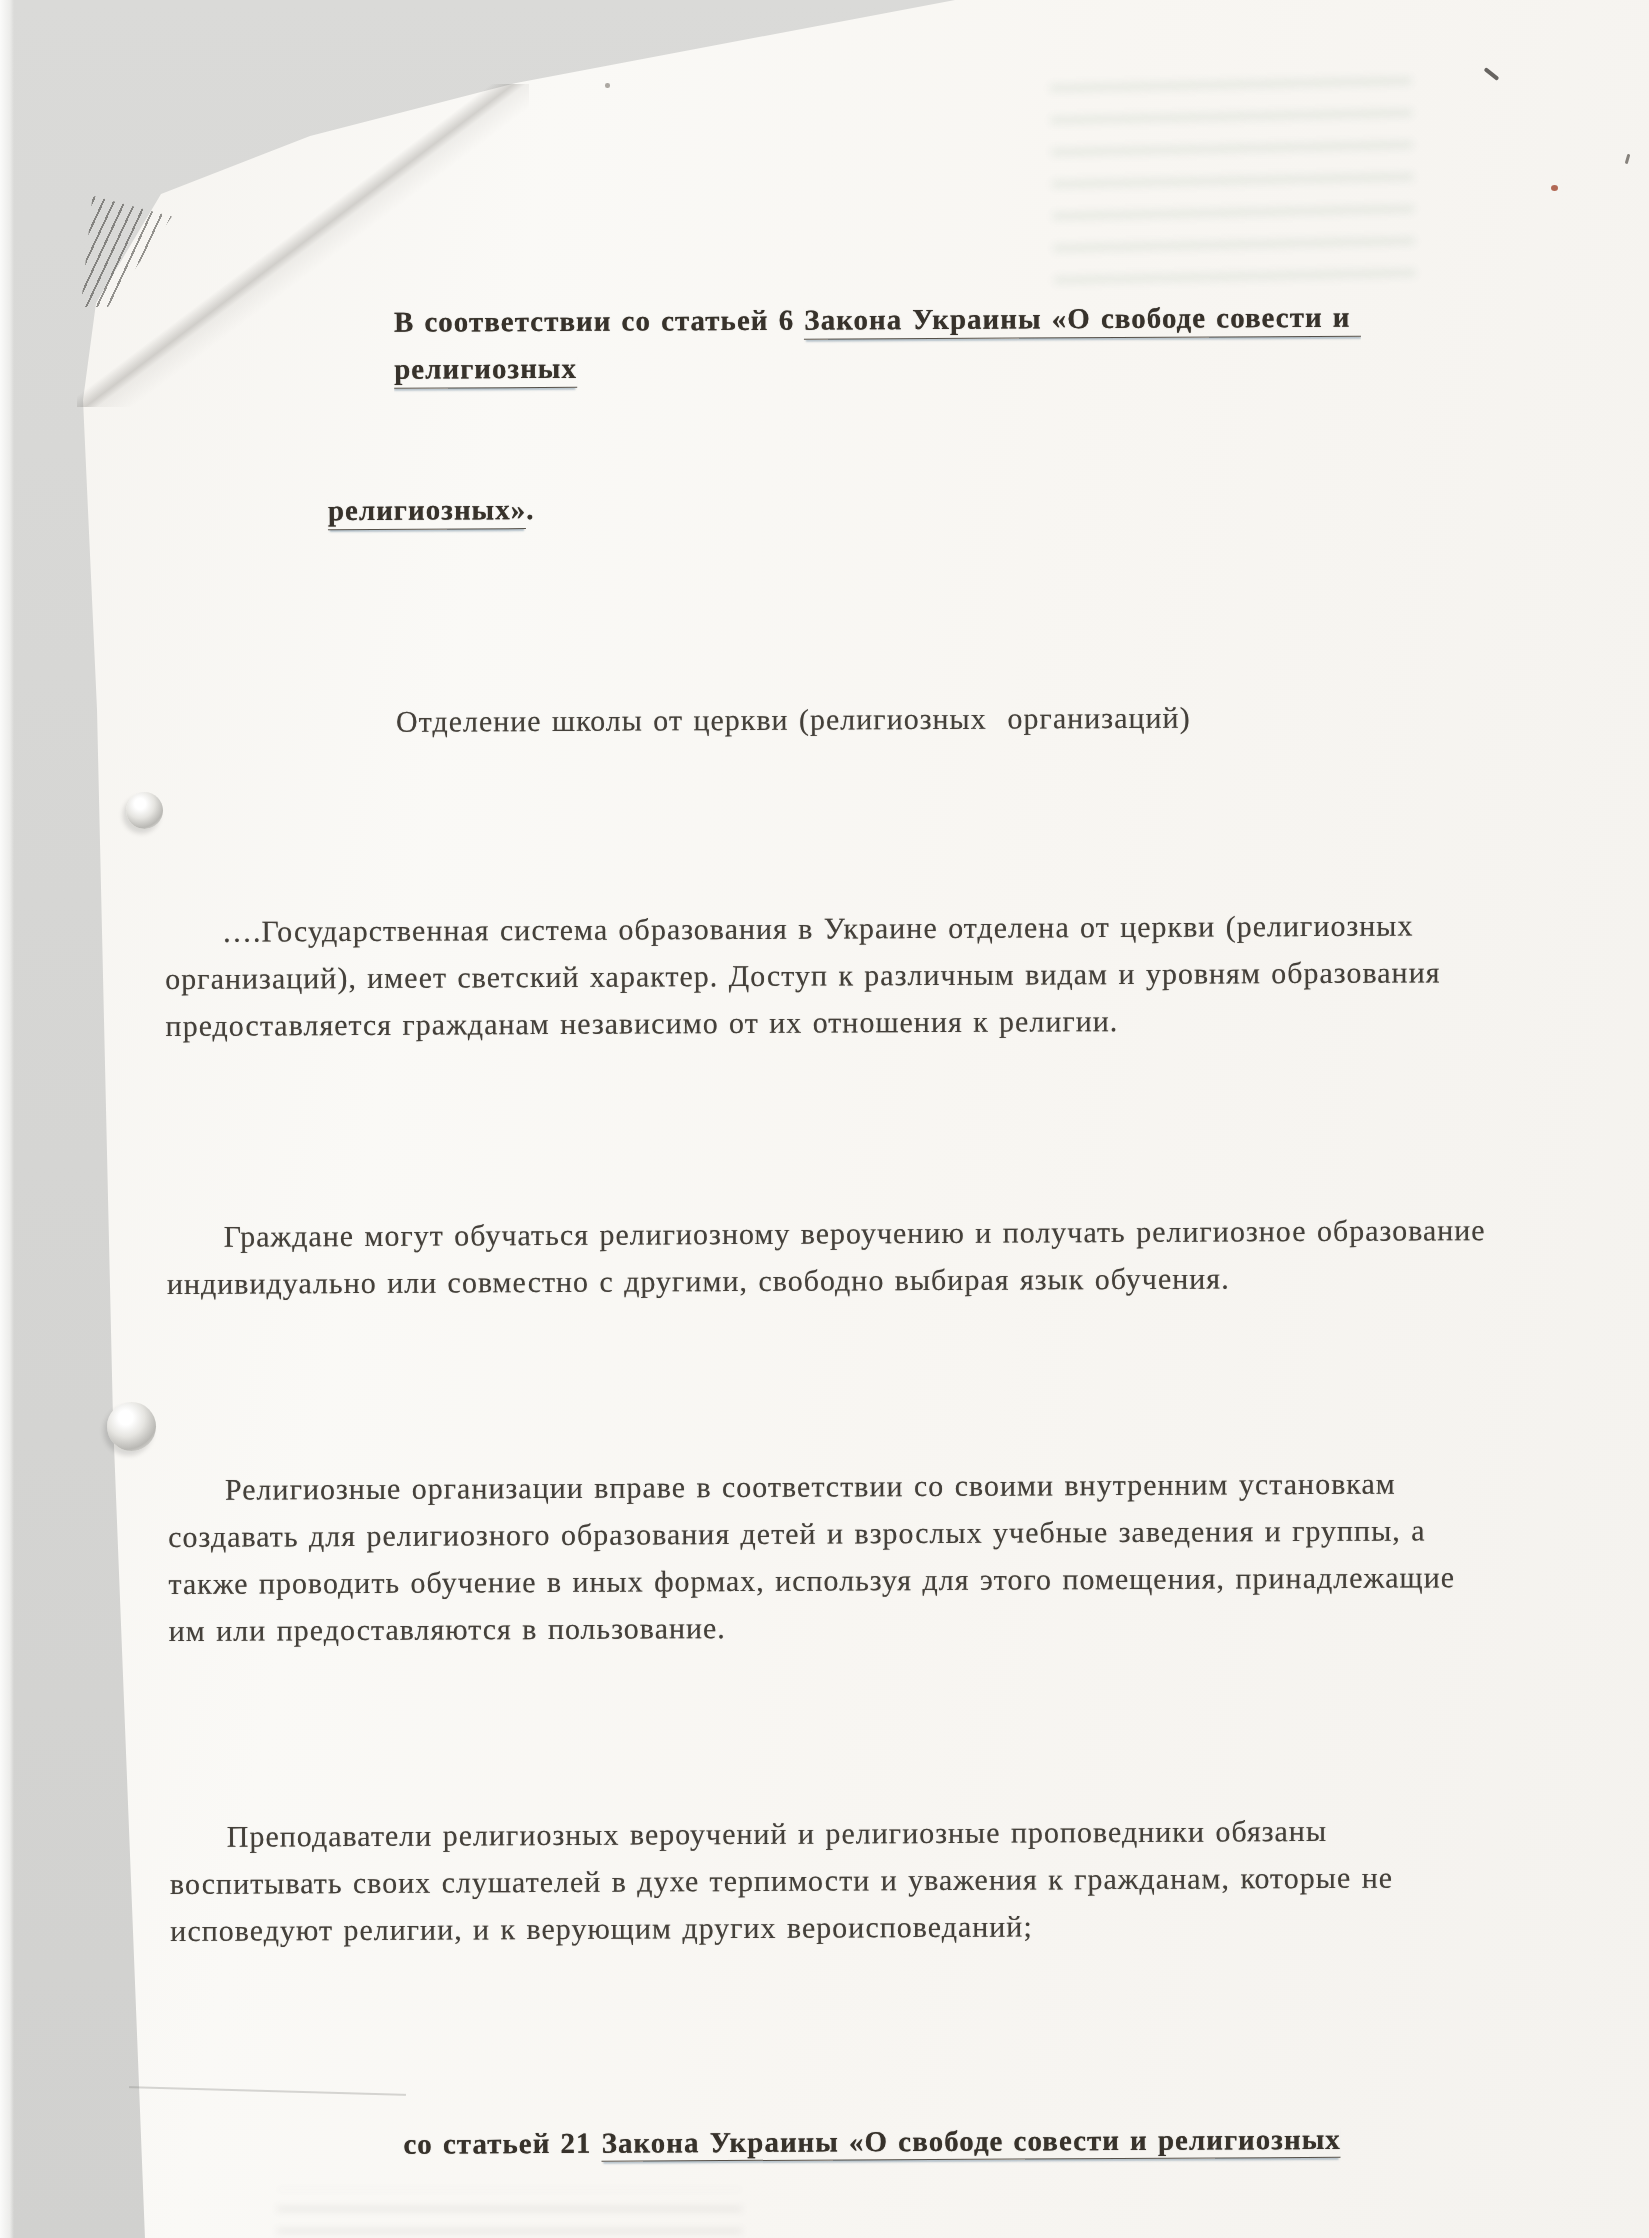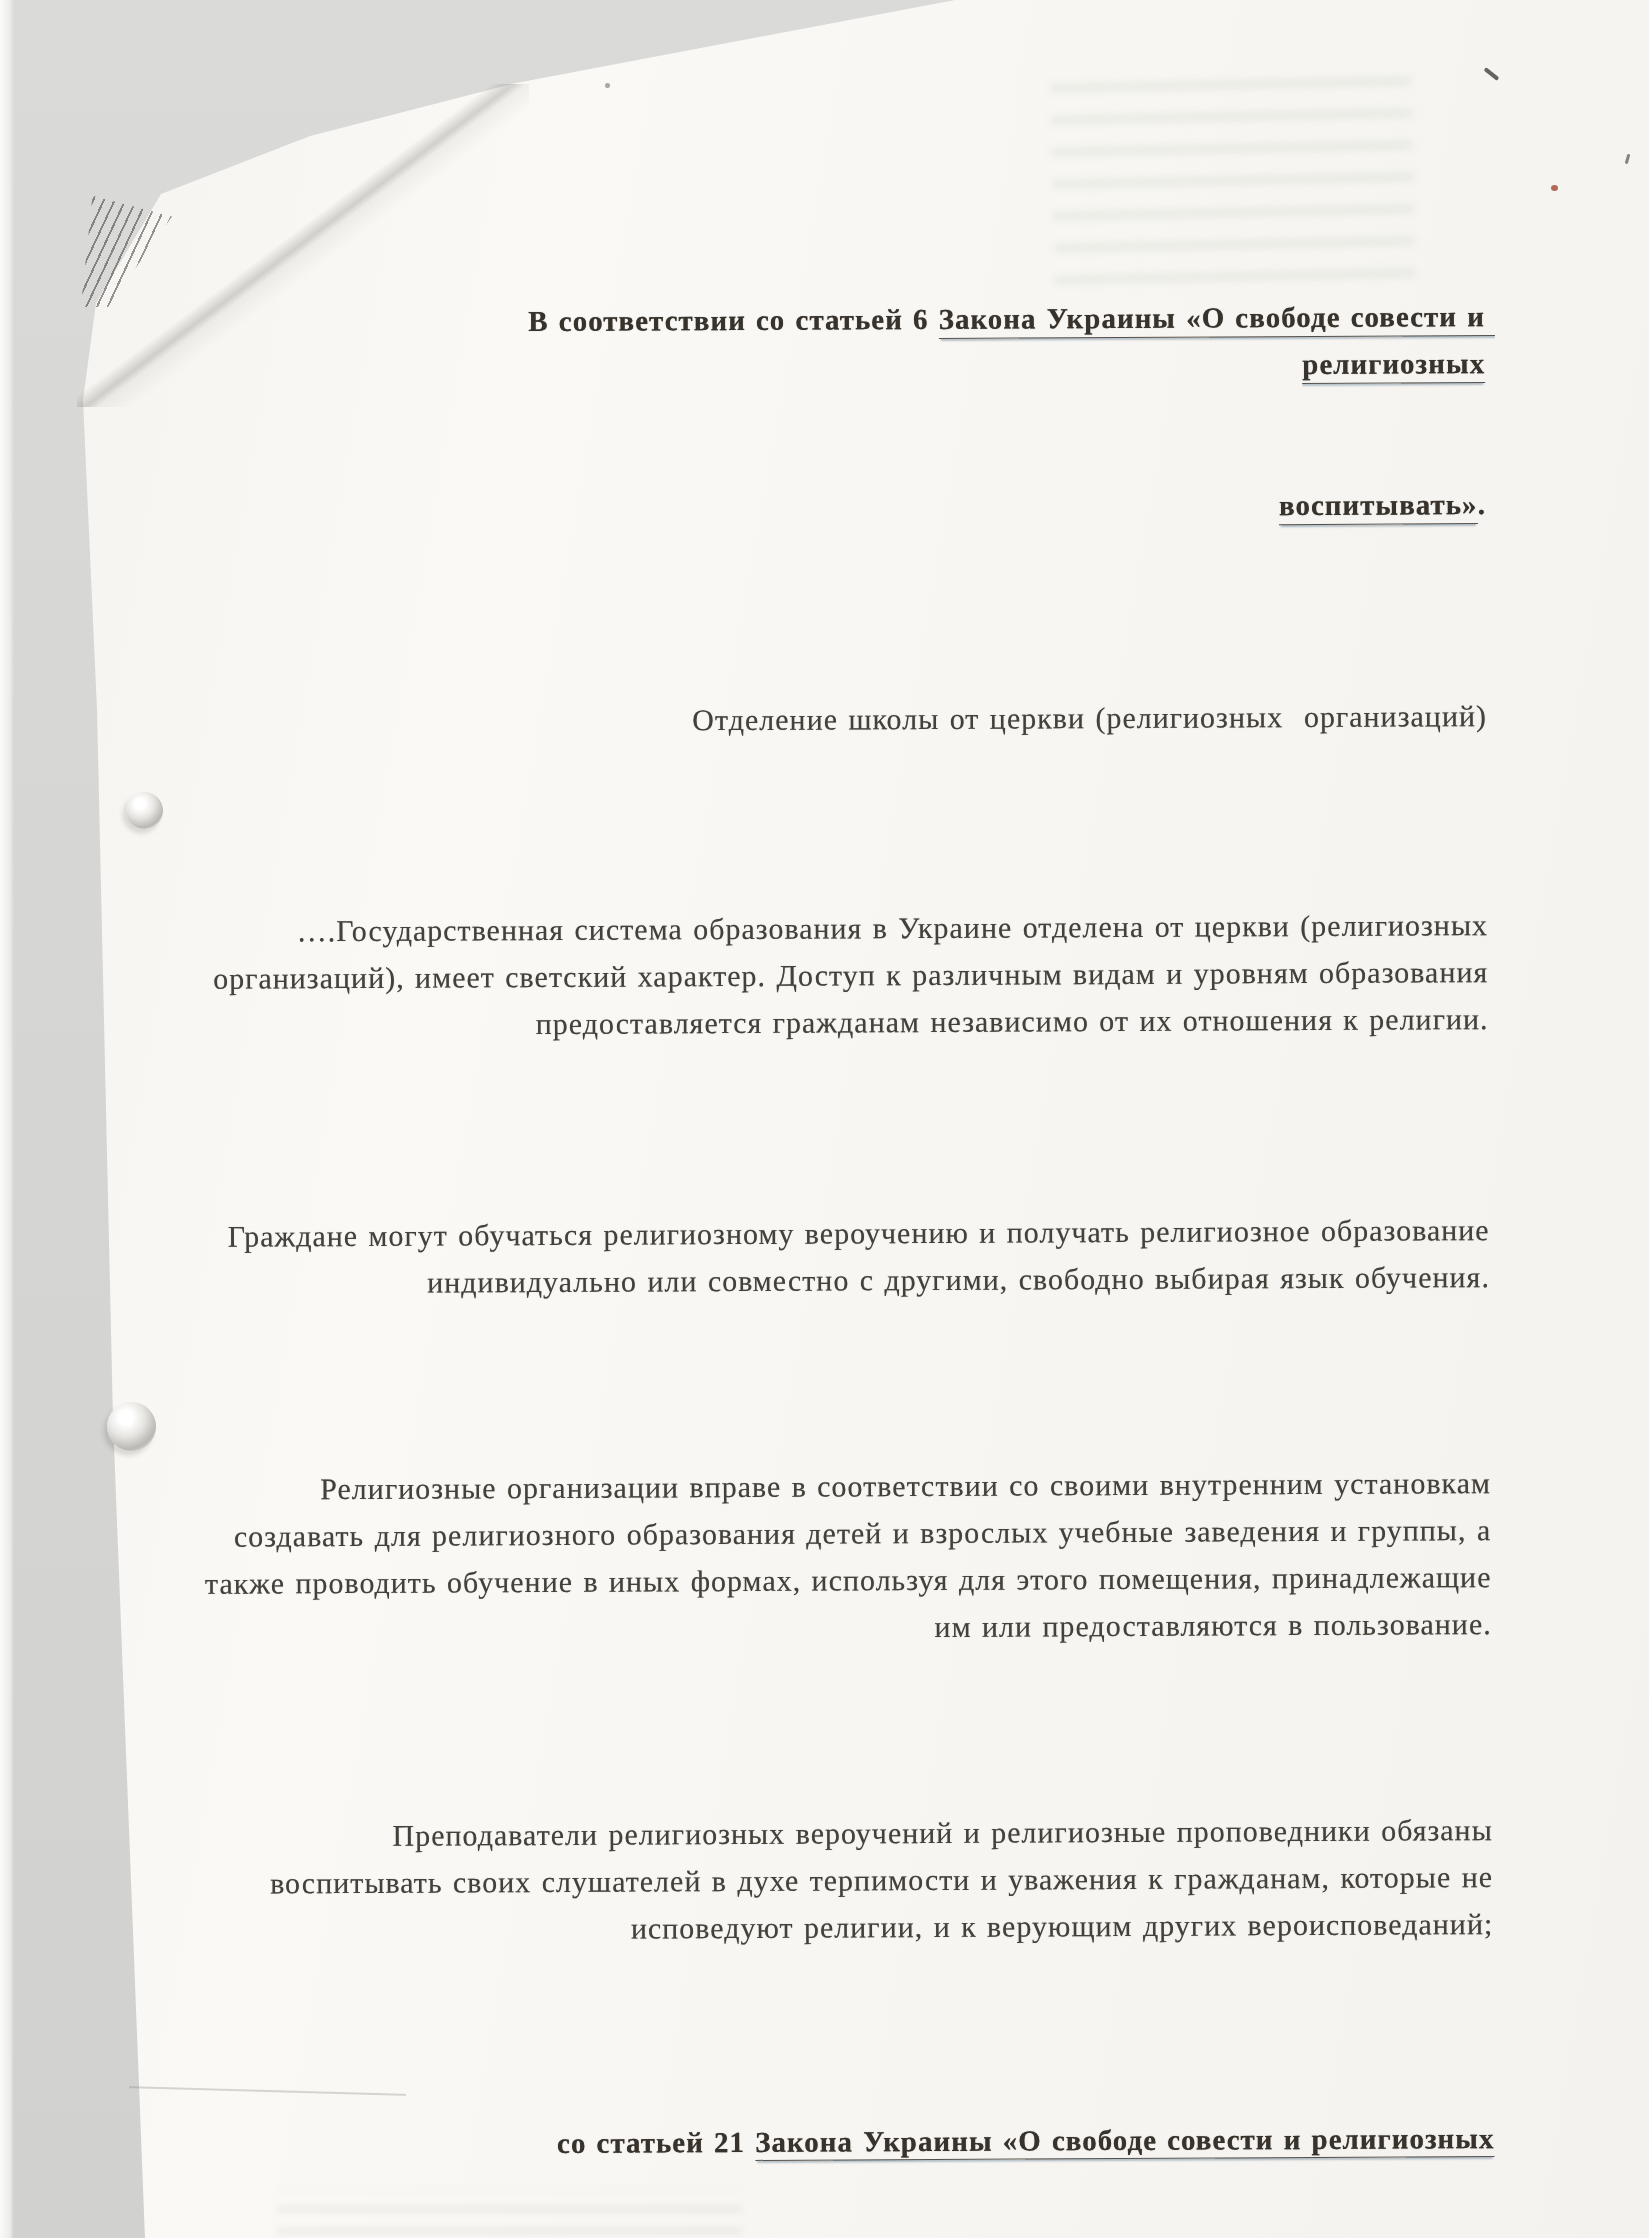--- a/index.html
+++ b/index.html
@@ -1,20 +1,19 @@
 <!DOCTYPE html>
 <html style="font-size:10.3px"><head>
 <meta charset="utf-8">
 <style>
   html,body{margin:0;padding:0;background:#c9c9c7;}
   #scan{
     position:relative; width:1649px; height:2239px; overflow:hidden;
     background:linear-gradient(180deg,#dadad8 0%,#d6d6d4 40%,#d1d1cf 100%);
     font-family:"Liberation Serif","DejaVu Serif",serif;
-    text-align:right;
   }
   .scan-left-edge{position:absolute;left:0;top:0;width:14px;height:100%;
     background:linear-gradient(90deg,#fbfbfa 0%,#ececea 70%,rgba(236,236,234,0) 100%);}
   .paper{
     position:absolute;left:0;top:0;width:1649px;height:2239px;
     background:linear-gradient(100deg,#f5f3ef 0%,#faf9f6 28%,#f8f6f2 55%,#f4f2ee 100%);
     clip-path:polygon(955px 0px,1649px 0px,1649px 2239px,145px 2239px,
       113px 1420px,97px 710px,83px 400px,96px 303px,
       161px 194px,310px 136px,516px 83px);
     filter:drop-shadow(-1.3px 1.9px 3.2px rgba(80,80,80,.45));
@@ -93,21 +92,21 @@
   <div class="hole hole2"></div>
 
   <div class="speck speck-dash"></div>
   <div class="speck speck-red"></div>
   <div class="speck speck-tick"></div>
   <div class="speck speck-dot"></div>
 
   <div class="content">
 
     <div class="hline h-l1"><span>В соответствии со статьей 6 </span><span class="ul">Закона Украины «О свободе совести и религиозных</span></div>
-    <div class="hline h-l2"><span class="ul">воспитывать»</span><span>.</span></div>
+    <div class="hline h-l2"><span class="ul">религиозных»</span><span>.</span></div>
 
     <div class="sub mt-sub1">Отделение школы от церкви (религиозных  организаций)</div>
 
     <p class="para mt-p1">….Государственная система образования в Украине отделена от церкви (религиозных организаций), имеет светский характер. Доступ к различным видам и уровням образования предоставляется гражданам независимо от их отношения к религии.</p>
 
     <p class="para mt-p2">Граждане могут обучаться религиозному вероучению и получать религиозное образование индивидуально или совместно с другими, свободно выбирая язык обучения.</p>
 
     <p class="para mt-p3">Религиозные организации вправе в соответствии со своими внутренним установкам создавать для религиозного образования детей и взрослых учебные заведения и группы, а также проводить обучение в иных формах, используя для этого помещения, принадлежащие им или предоставляются в пользование.</p>
 
     <p class="para mt-p4">Преподаватели религиозных вероучений и религиозные проповедники обязаны воспитывать своих слушателей в духе терпимости и уважения к гражданам, которые не исповедуют религии, и к верующим других вероисповеданий;</p>

